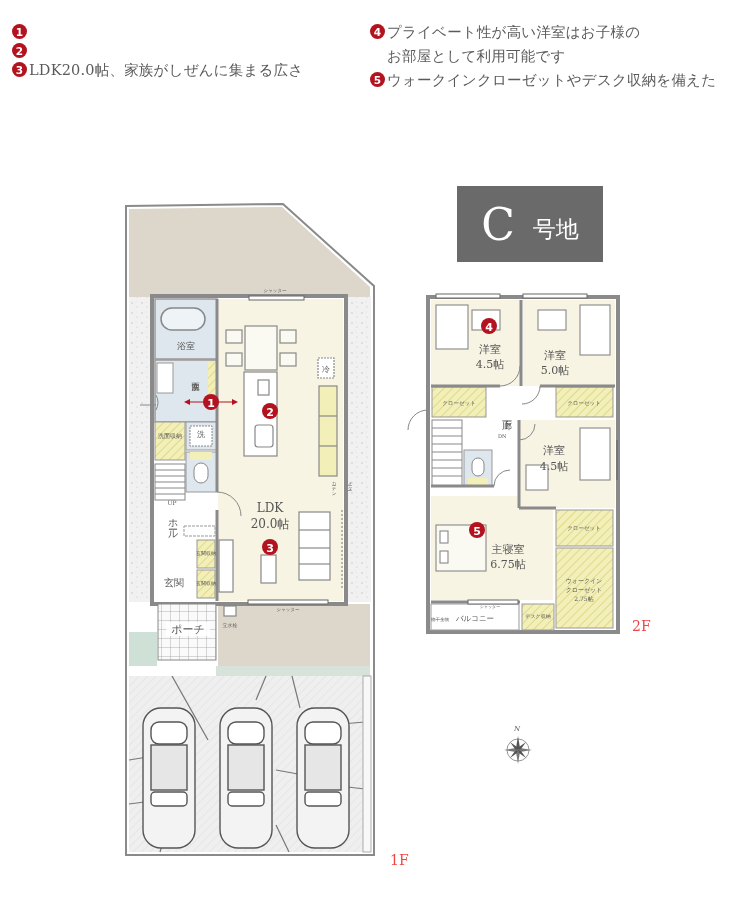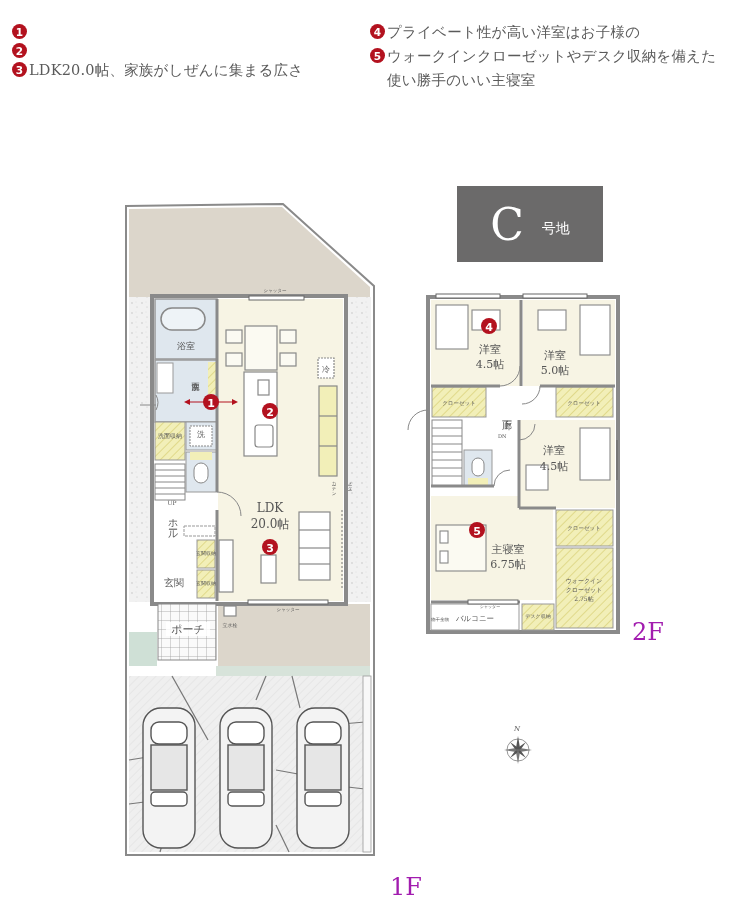--- a/index.html
+++ b/index.html
@@ -6,23 +6,23 @@
   body{width:746px;height:900px;position:relative;overflow:hidden;font-family:"DejaVu Serif","Liberation Serif",serif;color:#555;}
   .features{position:absolute;top:20px;font-size:14.5px;line-height:24px;color:#5a5a5a;letter-spacing:0.2px;}
   .features.left{left:12px;}
   .features.right{left:370px;}
   .feat{display:flex;align-items:flex-start;white-space:nowrap;}
   .feat .num{display:inline-flex;align-items:center;justify-content:center;width:15px;height:15px;border-radius:50%;background:#b3121f;color:#fff;font-size:10.5px;font-weight:bold;margin-top:4px;margin-right:2px;flex:none;font-family:"DejaVu Sans",sans-serif;}
   .feat .txt{display:block;}
   .feat .txt2{display:block;padding-left:17px;}
   .lot-badge{position:absolute;left:457px;top:186px;width:146px;height:76px;background:#6b6a6a;display:flex;align-items:center;justify-content:center;color:#fff;}
   .lot-badge .letter{font-size:44px;font-family:"DejaVu Serif",serif;font-weight:normal;letter-spacing:-1px;}
-  .lot-badge .suffix{font-size:14px;margin-left:19px;margin-top:10px;}
+  .lot-badge .suffix{font-size:23px;margin-left:19px;margin-top:10px;}
   svg{position:absolute;left:0;top:0;}
-  .floor-label{position:absolute;font-size:24px;color:#a21caf;font-family:"DejaVu Serif",serif;}
+  .floor-label{position:absolute;font-size:14px;color:#ef4444;font-family:"DejaVu Serif",serif;}
   .t{font-family:"DejaVu Serif","Liberation Serif",serif;fill:#555;}
 </style>
 </head>
 <body>
 
 <div class="features left">
   <div class="feat">
     <span class="num">1</span>
   </div>
   <div class="feat">
@@ -34,25 +34,25 @@
   </div>
 </div>
 <div class="features right">
   <div class="feat">
     <span class="num">4</span>
     <div>
       <span class="txt">プライベート性が高い洋室はお子様の</span>
     </div>
   </div>
   <div class="feat">
+    <span class="txt2">お部屋として利用可能です</span>
+  </div>
+  <div class="feat">
     <span class="num">5</span>
     <span class="txt">ウォークインクローゼットやデスク収納を備えた</span>
-  </div>
-  <div class="feat">
-    <span class="txt2">使い勝手のいい主寝室</span>
   </div>
 </div>
 
 <div class="lot-badge">
   <span class="letter">C</span>
   <span class="suffix">号地</span>
 </div>
 
 <svg width="746" height="900" viewBox="0 0 746 900">
   <defs>
@@ -350,14 +350,14 @@
     <polygon points="0,14 2,2 0,0 -2,2" fill="#777"></polygon>
     <polygon points="-14,0 -2,-2 0,0 -2,2" fill="#777"></polygon>
     <polygon points="14,0 2,-2 0,0 2,2" fill="#777"></polygon>
     <polygon points="-8,-8 -1,-3 0,0 -3,-1" fill="#555"></polygon>
     <polygon points="8,8 1,3 0,0 3,1" fill="#555"></polygon>
     <polygon points="8,-8 3,-1 0,0 1,-3" fill="#555"></polygon>
     <polygon points="-8,8 -3,1 0,0 -1,3" fill="#555"></polygon>
   </g>
 </svg>
 
-<div class="floor-label" style="left:390px;top:852px;margin-top:21px;">1F</div>
+<div class="floor-label" style="left:390px;top:852px;">1F</div>
 <div class="floor-label" style="left:632px;top:618px;">2F</div>
 
 </body></html>

